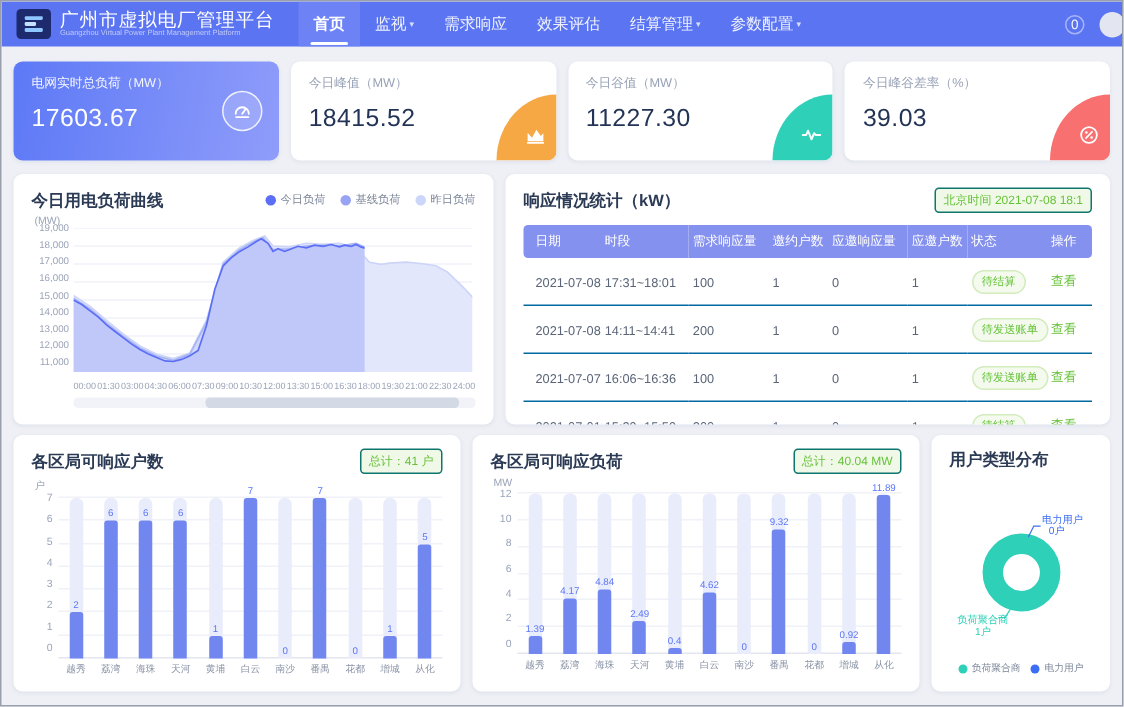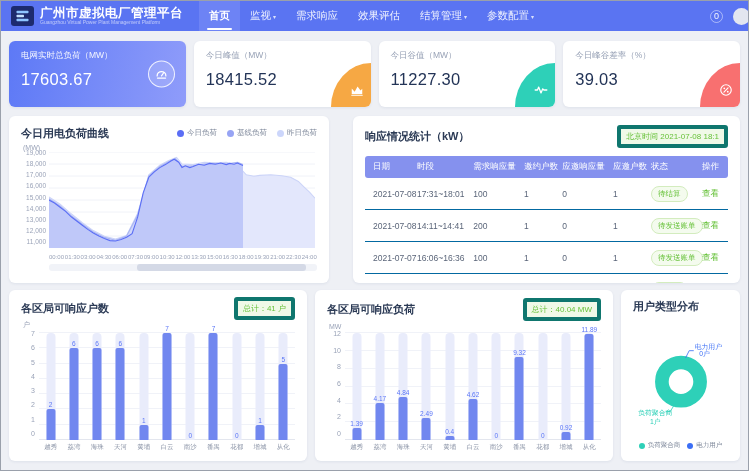--- a/index.html
+++ b/index.html
@@ -2,50 +2,50 @@
 <html><head>
 <meta charset="utf-8">
 <style>
 *{margin:0;padding:0;box-sizing:border-box}
 html,body{width:749px;height:471px}
 body{font-family:"Liberation Sans","DejaVu Sans",sans-serif;background:#eef0f5;border:1px solid #9aa0ab;overflow:hidden;position:relative}
 
 .nav{height:30px;background:#5a74f2;display:flex;align-items:center;padding:0 10px;overflow:hidden}
 .logo{width:23px;height:20px;background:#1d2b6e;border-radius:3px;display:flex;align-items:center;justify-content:center;margin-right:6px;flex:none}
 .brand-text{line-height:1}
-.brand-text .title{color:#fff;font-size:12.5px;font-weight:bold;letter-spacing:.5px}
+.brand-text .title{color:#fff;font-size:12.5px;font-weight:normal;letter-spacing:.5px}
 .brand-text .subtitle{color:rgba(255,255,255,.6);font-size:5px;margin-top:1px;white-space:nowrap}
 .nav-items{display:flex;align-items:stretch;height:100%;margin-left:16px}
 .nav-item{display:flex;align-items:center;padding:0 10px;color:rgba(255,255,255,.9);font-size:10.5px;cursor:pointer;position:relative;white-space:nowrap}
 .nav-item.active{background:#6d83f5;color:#fff;font-weight:bold}
 .nav-item.active::after{content:"";position:absolute;left:8px;right:8px;bottom:1px;height:2px;background:#fff;border-radius:1px}
 .caret{font-size:6px;opacity:.85;margin-left:2px}
 .nav-right{margin-left:auto;display:flex;align-items:center;gap:10px}
 .notif-badge{color:#fff;font-size:9px;opacity:.95;border:1px solid rgba(255,255,255,.5);border-radius:50%;width:13px;height:13px;display:flex;align-items:center;justify-content:center}
 .avatar{width:17px;height:17px;border-radius:50%;background:#e3e6f0;margin-right:-12px}
 
 main{padding:10px 8px 0}
 .kpi-row{display:flex;gap:8px;height:66px}
 .panel{background:#fff;border-radius:6px;box-shadow:0 1px 3px rgba(40,60,120,.08);padding:9px 12px}
-.mid-row{display:flex;gap:24px;margin-top:9px;height:167px}
+.mid-row{display:flex;gap:8px;margin-top:9px;height:167px}
 .bottom-row{display:flex;gap:8px;margin-top:7px;height:171px}
 
 .kpi{flex:1;background:#fff;border-radius:6px;padding:9px 12px;position:relative;overflow:hidden;box-shadow:0 1px 3px rgba(40,60,120,.08)}
 .kpi-label{font-size:8.5px;color:#98a2b6;margin-bottom:8px;white-space:nowrap}
 .kpi-value{font-size:16.5px;font-weight:normal;color:#233457;letter-spacing:.3px}
 .kpi.primary{background:linear-gradient(100deg,#5d79f6 0%,#8f9cfa 100%)}
 .kpi.primary .kpi-label{color:rgba(255,255,255,.92)}
 .kpi.primary .kpi-value{color:#fff}
 .kpi-fan{position:absolute;right:0;bottom:0;width:40px;height:44px;border-radius:100% 0 0 0;display:flex;align-items:flex-end;justify-content:flex-end;color:#fff}
 .kpi-fan svg{margin:0 7px 10px 0}
 .kpi-ring{position:absolute;right:11px;top:50%;transform:translateY(-50%);width:27px;height:27px;border-radius:50%;background:rgba(255,255,255,.16);border:1.5px solid rgba(255,255,255,.85);display:flex;align-items:center;justify-content:center;color:#fff}
 
 .panel-head{display:flex;align-items:center;justify-content:space-between;min-height:16px}
 .panel-title{font-size:11px;font-weight:bold;color:#2b3a55;white-space:nowrap}
-.green-badge{font-size:8px;color:#67c23a;background:#f0f9e8;border:4px solid #0f766e;border-radius:3px;padding:2px 5px;white-space:nowrap;overflow:hidden;max-width:120px}
+.green-badge{font-size:8px;color:#67c23a;background:#f0f9e8;border:1px solid #0f766e;border-radius:3px;padding:2px 5px;white-space:nowrap;overflow:hidden;max-width:120px}
 
 .chart-panel{width:320px;flex:none}
 .legend{display:flex;gap:10px;align-items:center}
 .legend-item{display:flex;align-items:center;gap:3px;font-size:7.5px;color:#7c8699}
 .dot{width:7px;height:7px;border-radius:50%;display:inline-block}
 .unit-label{font-size:7px;color:#9aa3b8;margin:3px 0 1px 2px}
 .line-wrap{display:flex}
 .line-ylabels{width:28px;display:flex;flex-direction:column;justify-content:space-between;height:96px;font-size:6.5px;color:#9aa3b8;text-align:right;padding-right:3px;transform:translateY(-3px)}
 .line-xlabels{display:flex;justify-content:space-between;font-size:6px;color:#9aa3b8;margin:2px 0 0 28px}
 .zoom-track{margin:4px 0 0 28px;height:7px;background:#f1f3f8;border-radius:3px;position:relative}

